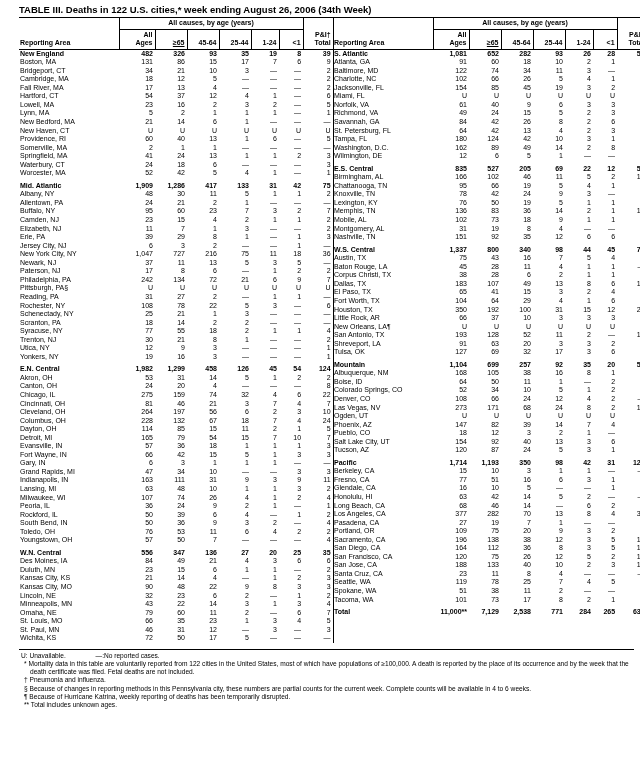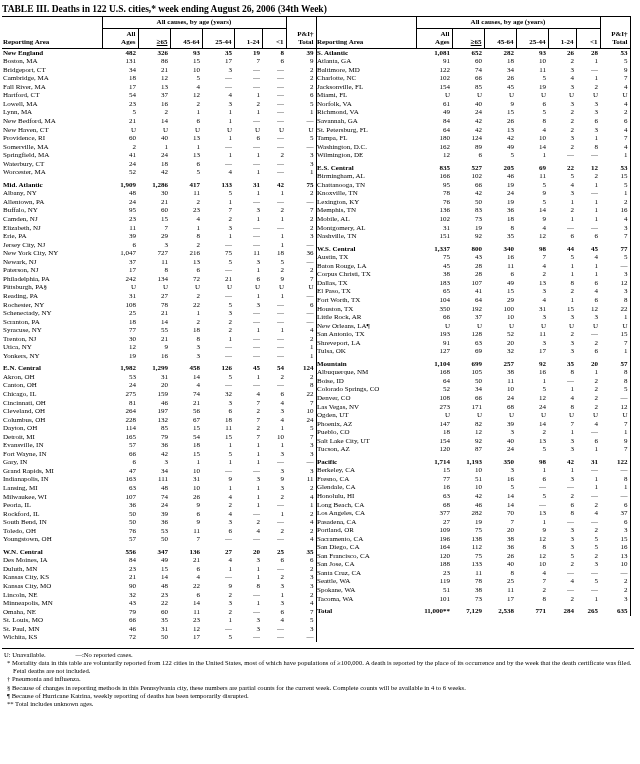--- a/index.html
+++ b/index.html
@@ -1,17 +1,17 @@
 <!DOCTYPE html>
 <html><head>
 <meta charset="utf-8">
 <style>
   html,body { margin:0; padding:0; background:#ffffff; }
   body { width:640px; height:764px; font-family:"Liberation Sans", sans-serif; color:#000; position:relative; }
-  .page { padding:4px 6px 0 2px;font-family:Liberation Serif, serif; }
+  .page { padding:4px 6px 0 19px; }
   .title { font-size:9.5px; font-weight:bold; letter-spacing:0; margin-bottom:2px; }
   .tables { display:flex; align-items:flex-start; }
   .half { width:314px; }
   table { border-collapse:collapse; width:100%; table-layout:fixed; }
   th, td { padding:0; margin:0; font-size:7px; line-height:8.55px; vertical-align:bottom; white-space:nowrap; overflow:hidden; }
   thead th { font-weight:bold; text-align:center; }
   col.c-area { width:100px; }
   col.c-all  { width:36px; }
   col.c-65   { width:32px; }
   col.c-4564 { width:32px; }

